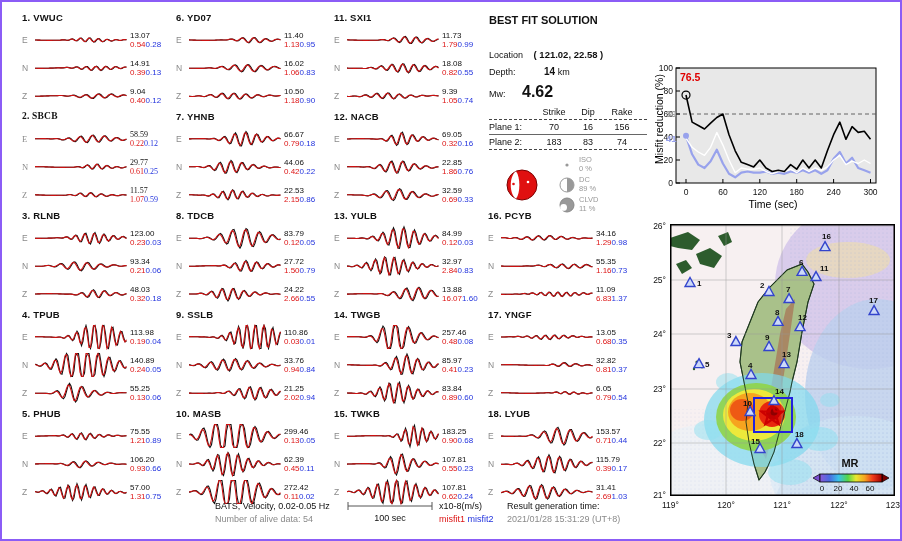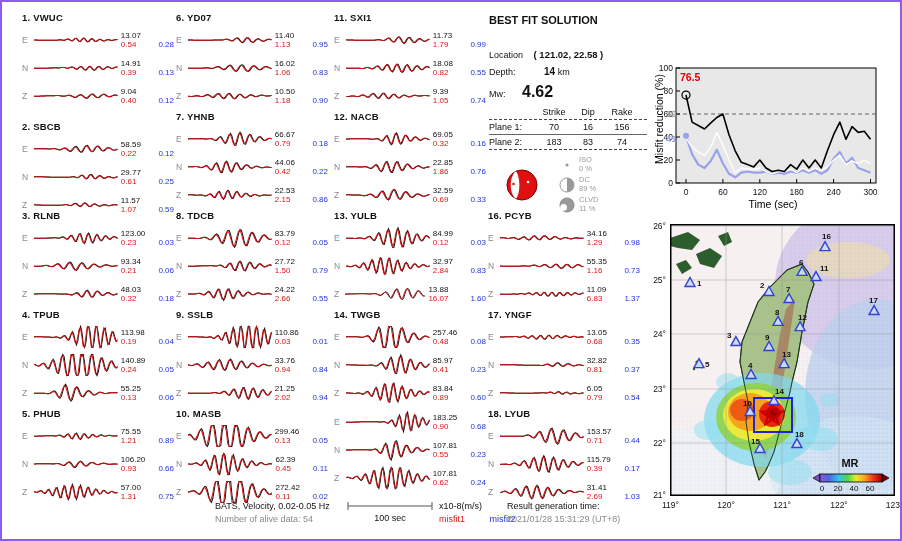--- a/index.html
+++ b/index.html
@@ -6,21 +6,21 @@
   #page{position:relative;width:902px;height:541px;background:#fff;border:2px solid #8b5cf6;box-sizing:border-box;overflow:hidden;}
   .abs{position:absolute;}
   
   .st-block{position:absolute;width:152px;height:99px;}
   .st-head{font-size:9.5px;font-weight:bold;color:#111;height:14px;letter-spacing:.2px;}
   .wf-row{display:flex;align-items:center;height:28px;}
   .wf-comp{width:13px;font-size:8.5px;color:#8a8a8a;}
   .wf-nums{margin-left:3px;font-size:8px;line-height:9.5px;white-space:nowrap;}
   .amp{color:#111;}
   .m1{color:#dd1515;}
-  .m2{color:#2233dd;margin-left:6px;padding-left:16px;}
+  .m2{color:#2233dd;}
   
   #solution{left:487px;top:12px;width:158px;font-size:9px;color:#111;}
   #sol-title{font-size:11px;font-weight:bold;margin-bottom:23px;}
   .sol-row{margin-bottom:6px;}
   .sol-bold{font-weight:bold;font-size:9.5px;}
   #mw-val{font-size:16px;font-weight:bold;margin-left:14px;}
   .tbl-row{display:flex;}
   .tbl-lab{width:48px;}
   .tbl-c{width:34px;text-align:center;}
   .hr-dash{border:0;border-top:1px dashed #444;margin:2px 0;}
@@ -65,21 +65,21 @@
         </div>
         <div class="wf-row">
           <span class="wf-comp">Z</span>
           <svg width="92" height="26" viewBox="0 0 92 26">
             <path d="M0.0,13.32 L1.5,13.29 L3.0,13.25 L4.5,13.21 L6.0,13.17 L7.5,13.11 L9.0,13.05 L10.5,12.99 L12.0,12.91 L13.5,12.85 L15.0,12.80 L16.5,12.78 L18.0,12.78 L19.5,12.78 L21.0,12.74 L22.5,12.66 L24.0,12.55 L25.5,12.46 L27.0,12.47 L28.5,12.62 L30.0,12.88 L31.5,13.14 L33.0,13.24 L34.5,13.07 L36.0,12.69 L37.5,12.30 L39.0,12.18 L40.5,12.53 L42.0,13.30 L43.5,14.13 L45.0,14.58 L46.5,14.30 L48.0,13.35 L49.5,12.21 L51.0,11.51 L52.5,11.76 L54.0,12.91 L55.5,14.40 L57.0,15.42 L58.5,15.34 L60.0,14.14 L61.5,12.41 L63.0,11.08 L64.5,10.84 L66.0,11.77 L67.5,13.33 L69.0,14.63 L70.5,14.98 L72.0,14.22 L73.5,12.81 L75.0,11.51 L76.5,10.95 L78.0,11.33 L79.5,12.34 L81.0,13.38 L82.5,13.93 L84.0,13.79 L85.5,13.13 L87.0,12.37 L88.5,11.92 L90.0,11.96 L91.5,12.43" fill="none" stroke="#111" stroke-width="1.1"></path>
             <path d="M0.0,13.32 L1.5,13.29 L3.0,13.25 L4.5,13.21 L6.0,13.17 L7.5,13.11 L9.0,13.05 L10.5,12.98 L12.0,12.91 L13.5,12.86 L15.0,12.82 L16.5,12.80 L18.0,12.79 L19.5,12.76 L21.0,12.70 L22.5,12.61 L24.0,12.53 L25.5,12.49 L27.0,12.56 L28.5,12.74 L30.0,12.96 L31.5,13.11 L33.0,13.07 L34.5,12.83 L36.0,12.49 L37.5,12.30 L39.0,12.43 L40.5,12.96 L42.0,13.68 L43.5,14.23 L45.0,14.27 L46.5,13.68 L48.0,12.73 L49.5,11.94 L51.0,11.81 L52.5,12.52 L54.0,13.77 L55.5,14.89 L57.0,15.24 L58.5,14.55 L60.0,13.14 L61.5,11.74 L63.0,11.09 L64.5,11.52 L66.0,12.77 L67.5,14.11 L69.0,14.80 L70.5,14.49 L72.0,13.37 L73.5,12.06 L75.0,11.23 L76.5,11.23 L78.0,11.98 L79.5,12.98 L81.0,13.70 L82.5,13.82 L84.0,13.35 L85.5,12.63 L87.0,12.07 L88.5,11.92 L90.0,12.22 L91.5,12.78" fill="none" stroke="#cc1111" stroke-width="1.1"></path>
           </svg>
           <span class="wf-nums"><span class="amp">9.04</span><br><span class="m1">0.40</span><span class="m2">0.12</span></span>
         </div>
       </div>
-      <div class="st-block" style="left: 20px; top: 119px;">
+      <div class="st-block" style="left: 20px; top: 109px; font-family: Liberation Serif, serif;">
         <div class="st-head">2.  SBCB</div>
         <div class="wf-row">
           <span class="wf-comp">E</span>
           <svg width="92" height="26" viewBox="0 0 92 26">
             <path d="M0.0,12.81 L1.5,12.77 L3.0,12.74 L4.5,12.71 L6.0,12.68 L7.5,12.63 L9.0,12.59 L10.5,12.59 L12.0,12.64 L13.5,12.75 L15.0,12.88 L16.5,12.94 L18.0,12.89 L19.5,12.73 L21.0,12.57 L22.5,12.57 L24.0,12.86 L25.5,13.37 L27.0,13.87 L28.5,14.02 L30.0,13.62 L31.5,12.79 L33.0,12.02 L34.5,11.88 L36.0,12.66 L37.5,14.10 L39.0,15.36 L40.5,15.58 L42.0,14.38 L43.5,12.28 L45.0,10.48 L46.5,10.15 L48.0,11.65 L49.5,14.21 L51.0,16.29 L52.5,16.54 L54.0,14.67 L55.5,11.71 L57.0,9.37 L58.5,9.03 L60.0,10.84 L61.5,13.68 L63.0,15.84 L64.5,16.10 L66.0,14.41 L67.5,11.88 L69.0,10.03 L70.5,9.83 L72.0,11.25 L73.5,13.32 L75.0,14.85 L76.5,15.08 L78.0,14.11 L79.5,12.65 L81.0,11.61 L82.5,11.51 L84.0,12.29 L85.5,13.42 L87.0,14.24 L88.5,14.40 L90.0,13.94 L91.5,13.23" fill="none" stroke="#111" stroke-width="1.1"></path>
             <path d="M0.0,12.81 L1.5,12.77 L3.0,12.74 L4.5,12.70 L6.0,12.66 L7.5,12.62 L9.0,12.60 L10.5,12.62 L12.0,12.68 L13.5,12.78 L15.0,12.86 L16.5,12.87 L18.0,12.78 L19.5,12.65 L21.0,12.60 L22.5,12.73 L24.0,13.09 L25.5,13.54 L27.0,13.82 L28.5,13.71 L30.0,13.16 L31.5,12.47 L33.0,12.09 L34.5,12.41 L36.0,13.44 L37.5,14.65 L39.0,15.28 L40.5,14.78 L42.0,13.24 L43.5,11.47 L45.0,10.56 L46.5,11.19 L48.0,13.12 L49.5,15.25 L51.0,16.24 L52.5,15.35 L54.0,13.00 L55.5,10.53 L57.0,9.37 L58.5,10.21 L60.0,12.51 L61.5,14.86 L63.0,15.89 L64.5,15.04 L66.0,12.92 L67.5,10.83 L69.0,9.95 L70.5,10.68 L72.0,12.45 L73.5,14.18 L75.0,14.94 L76.5,14.46 L78.0,13.21 L79.5,12.00 L81.0,11.52 L82.5,11.95 L84.0,12.93 L85.5,13.89 L87.0,14.32 L88.5,14.12 L90.0,13.50 L91.5,12.90" fill="none" stroke="#cc1111" stroke-width="1.1"></path>
           </svg>
           <span class="wf-nums"><span class="amp">58.59</span><br><span class="m1">0.22</span><span class="m2">0.12</span></span>
         </div>
         <div class="wf-row">
@@ -417,20 +417,21 @@
         <div class="wf-row">
           <span class="wf-comp">Z</span>
           <svg width="92" height="26" viewBox="0 0 92 26">
             <path d="M0.0,13.04 L1.5,13.08 L3.0,13.10 L4.5,13.12 L6.0,13.21 L7.5,13.35 L9.0,13.48 L10.5,13.44 L12.0,13.19 L13.5,12.92 L15.0,12.99 L16.5,13.56 L18.0,14.23 L19.5,14.22 L21.0,13.09 L22.5,11.53 L24.0,11.09 L25.5,12.79 L27.0,15.60 L28.5,16.78 L30.0,14.34 L31.5,9.58 L33.0,6.78 L34.5,9.39 L36.0,16.06 L37.5,20.89 L39.0,18.62 L40.5,10.26 L42.0,3.09 L43.5,4.14 L45.0,13.17 L46.5,22.27 L48.0,23.01 L49.5,14.57 L51.0,4.63 L52.5,2.16 L54.0,9.10 L55.5,18.86 L57.0,22.80 L58.5,18.10 L60.0,9.73 L61.5,5.25 L63.0,7.97 L64.5,14.65 L66.0,19.19 L67.5,18.19 L69.0,13.38 L70.5,9.34 L72.0,9.24 L73.5,12.48 L75.0,15.83 L76.5,16.53 L78.0,14.45 L79.5,11.74 L81.0,10.68 L82.5,11.78 L84.0,13.70 L85.5,14.68 L87.0,14.07 L88.5,12.64 L90.0,11.67 L91.5,11.81" fill="none" stroke="#111" stroke-width="1.1"></path>
             <path d="M0.0,13.03 L1.5,13.07 L3.0,13.09 L4.5,13.14 L6.0,13.25 L7.5,13.37 L9.0,13.43 L10.5,13.33 L12.0,13.11 L13.5,13.00 L15.0,13.24 L16.5,13.78 L18.0,14.14 L19.5,13.72 L21.0,12.54 L22.5,11.53 L24.0,11.93 L25.5,13.92 L27.0,15.89 L28.5,15.57 L30.0,12.36 L31.5,8.66 L33.0,8.20 L34.5,12.35 L36.0,17.96 L37.5,19.61 L39.0,14.82 L40.5,7.20 L42.0,3.78 L43.5,8.33 L45.0,17.26 L46.5,22.51 L48.0,19.06 L49.5,9.92 L51.0,3.40 L52.5,5.33 L54.0,13.70 L55.5,20.85 L57.0,20.70 L58.5,14.09 L60.0,7.38 L61.5,6.32 L63.0,11.11 L64.5,16.97 L66.0,18.90 L67.5,15.95 L69.0,11.34 L70.5,9.13 L72.0,10.72 L73.5,14.16 L75.0,16.31 L76.5,15.63 L78.0,13.15 L79.5,11.16 L81.0,11.16 L82.5,12.73 L84.0,14.27 L85.5,14.48 L87.0,13.42 L88.5,12.15 L90.0,11.70 L91.5,12.22" fill="none" stroke="#cc1111" stroke-width="1.1"></path>
           </svg>
           <span class="wf-nums"><span class="amp">83.84</span><br><span class="m1">0.89</span><span class="m2">0.60</span></span>
         </div>
       </div>
       <div class="st-block" style="left: 332px; top: 406px;">
+        <div class="st-head">15.  TWKB</div>
         <div class="wf-row">
           <span class="wf-comp">E</span>
           <svg width="92" height="26" viewBox="0 0 92 26">
             <path d="M0.0,13.34 L1.5,13.33 L3.0,13.30 L4.5,13.27 L6.0,13.23 L7.5,13.18 L9.0,13.13 L10.5,13.07 L12.0,13.01 L13.5,12.96 L15.0,12.90 L16.5,12.84 L18.0,12.79 L19.5,12.75 L21.0,12.71 L22.5,12.68 L24.0,12.66 L25.5,12.65 L27.0,12.65 L28.5,12.66 L30.0,12.68 L31.5,12.69 L33.0,12.71 L34.5,12.77 L36.0,12.89 L37.5,13.00 L39.0,12.97 L40.5,12.74 L42.0,12.64 L43.5,13.12 L45.0,14.04 L46.5,14.31 L48.0,12.96 L49.5,10.95 L51.0,11.07 L52.5,14.57 L54.0,18.23 L55.5,16.89 L57.0,10.23 L58.5,5.29 L60.0,9.09 L61.5,18.90 L63.0,23.65 L64.5,16.81 L66.0,5.34 L67.5,2.21 L69.0,10.94 L70.5,21.39 L72.0,22.06 L73.5,13.18 L75.0,5.18 L76.5,6.13 L78.0,13.52 L79.5,18.75 L81.0,16.99 L82.5,11.28 L84.0,7.96 L85.5,9.90 L87.0,14.29 L88.5,16.38 L90.0,14.47 L91.5,11.14" fill="none" stroke="#111" stroke-width="1.1"></path>
             <path d="M0.0,13.34 L1.5,13.33 L3.0,13.30 L4.5,13.27 L6.0,13.23 L7.5,13.18 L9.0,13.13 L10.5,13.07 L12.0,13.01 L13.5,12.96 L15.0,12.90 L16.5,12.84 L18.0,12.79 L19.5,12.75 L21.0,12.71 L22.5,12.68 L24.0,12.66 L25.5,12.65 L27.0,12.65 L28.5,12.66 L30.0,12.68 L31.5,12.69 L33.0,12.72 L34.5,12.79 L36.0,12.90 L37.5,12.96 L39.0,12.88 L40.5,12.72 L42.0,12.81 L43.5,13.38 L45.0,14.03 L46.5,13.77 L48.0,12.32 L49.5,11.15 L51.0,12.40 L52.5,15.77 L54.0,17.53 L55.5,14.32 L57.0,8.48 L58.5,6.92 L60.0,13.00 L61.5,20.82 L63.0,20.93 L64.5,12.07 L66.0,3.82 L67.5,5.69 L69.0,15.54 L70.5,22.14 L72.0,18.52 L73.5,9.49 L75.0,5.13 L76.5,9.18 L78.0,16.08 L79.5,18.36 L81.0,14.59 L82.5,9.61 L84.0,8.55 L85.5,11.77 L87.0,15.36 L88.5,15.70 L90.0,13.00 L91.5,10.48" fill="none" stroke="#cc1111" stroke-width="1.1"></path>
           </svg>
           <span class="wf-nums"><span class="amp">183.25</span><br><span class="m1">0.90</span><span class="m2">0.68</span></span>
         </div>
         <div class="wf-row">
           <span class="wf-comp">N</span>

